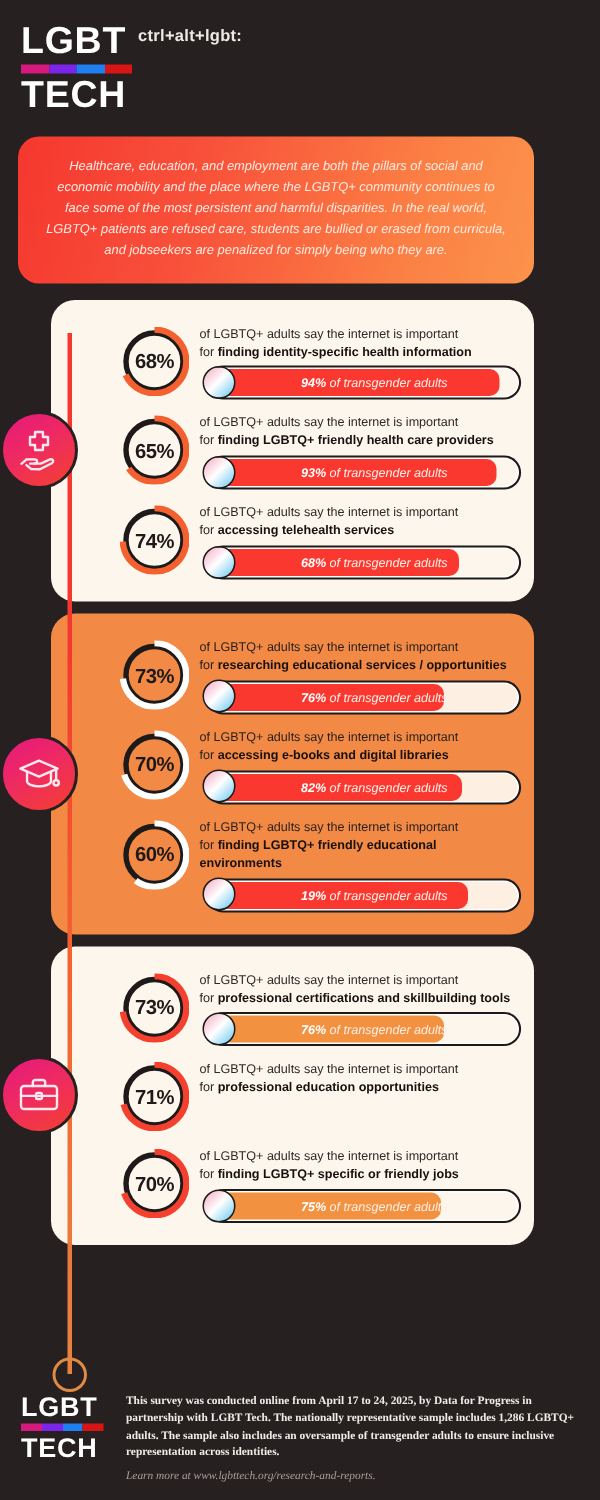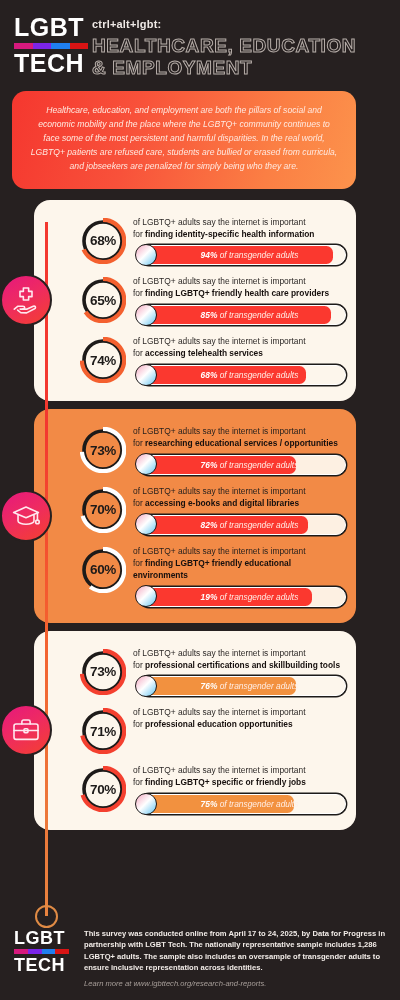--- a/index.html
+++ b/index.html
@@ -100,21 +100,21 @@
     position: relative; z-index: 3; width: 100%; text-align: center;
     font-size: 8.4px; color: #ffeee6; padding-left: 14px;
   }
   .pill-text b { color: #ffffff; font-weight: 700; }
 
   
   .footer { position: absolute; left: 0; bottom: 0; width: 400px; padding: 14px 14px 12px 14px; display: flex; gap: 12px; align-items: flex-start; }
   .footer .logo { width: 58px; flex: 0 0 58px; }
   .footer .logo-word { font-size: 18px; }
   .footer .logo-bar { height: 4.5px; width: 55px; }
-  .foot-text { flex: 1; padding-top: 2px; }
+  .foot-text { flex: 1; padding-top: 2px; font-family: Liberation Serif, serif; }
   .foot-note { color: #f2ece8; font-size: 7.6px; font-weight: 700; line-height: 1.52; }
   .foot-link { margin-top: 5px; color: #a89f9a; font-size: 7.6px; font-style: italic; }
 </style>
 </head>
 <body>
 
 <div class="page">
 
   <div class="header">
     <div class="logo">
@@ -122,21 +122,20 @@
       <div class="logo-bar">
         <span style="background: rgb(214, 25, 125);"></span>
         <span style="background: rgb(123, 37, 232);"></span>
         <span style="background: rgb(31, 127, 240);"></span>
         <span style="background: rgb(217, 20, 20);"></span>
       </div>
       <div class="logo-word">TECH</div>
     </div>
     <div class="header-text">
       <div class="kicker">ctrl+alt+lgbt:</div>
-      <div class="title-outline">HEALTHCARE, EDUCATION &amp; EMPLOYMENT</div>
     </div>
   </div>
 
   <div class="intro">
     <p class="body">Healthcare, education, and employment are both the pillars of social and economic mobility and the place where the LGBTQ+ community continues to face some of the most persistent and harmful disparities. In the real world, LGBTQ+ patients are refused care, students are bullied or erased from curricula, and jobseekers are penalized for simply being who they are.</p>
   </div>
 
   <div class="timeline"></div>
   <div class="timeline-end"></div>
 
@@ -172,21 +171,21 @@
               <circle cx="23" cy="23" r="19" fill="none" stroke="#1d1a19" stroke-width="3.6"></circle>
               <circle cx="23" cy="23" r="21.2" fill="none" stroke="#f4602f" stroke-width="4.2" stroke-dasharray="86.5822935329347 133.2035285122072" stroke-linecap="butt" transform="rotate(-90 23 23)"></circle>
             </svg>
             <div class="donut-val">65%</div>
           </div>
           <div class="stat-body">
             <div class="stat-line">of LGBTQ+ adults say the internet is important<br>for <span class="bold">finding LGBTQ+ friendly health care providers</span></div>
             <div class="pill">
               <div class="pill-fill" style="width:93%;background:#fb382f;"></div>
               <div class="pill-dot"></div>
-              <div class="pill-text"><b>85%</b> of transgender adults</div>
+              <div class="pill-text"><b>93%</b> of transgender adults</div>
             </div>
           </div>
         </div>
         <div class="stat">
           <div class="donut">
             <svg viewBox="0 0 46 46">
               <circle cx="23" cy="23" r="19" fill="none" stroke="#1d1a19" stroke-width="3.6"></circle>
               <circle cx="23" cy="23" r="21.2" fill="none" stroke="#f4602f" stroke-width="4.2" stroke-dasharray="98.57061109903336 133.2035285122072" stroke-linecap="butt" transform="rotate(-90 23 23)"></circle>
             </svg>
             <div class="donut-val">74%</div>

